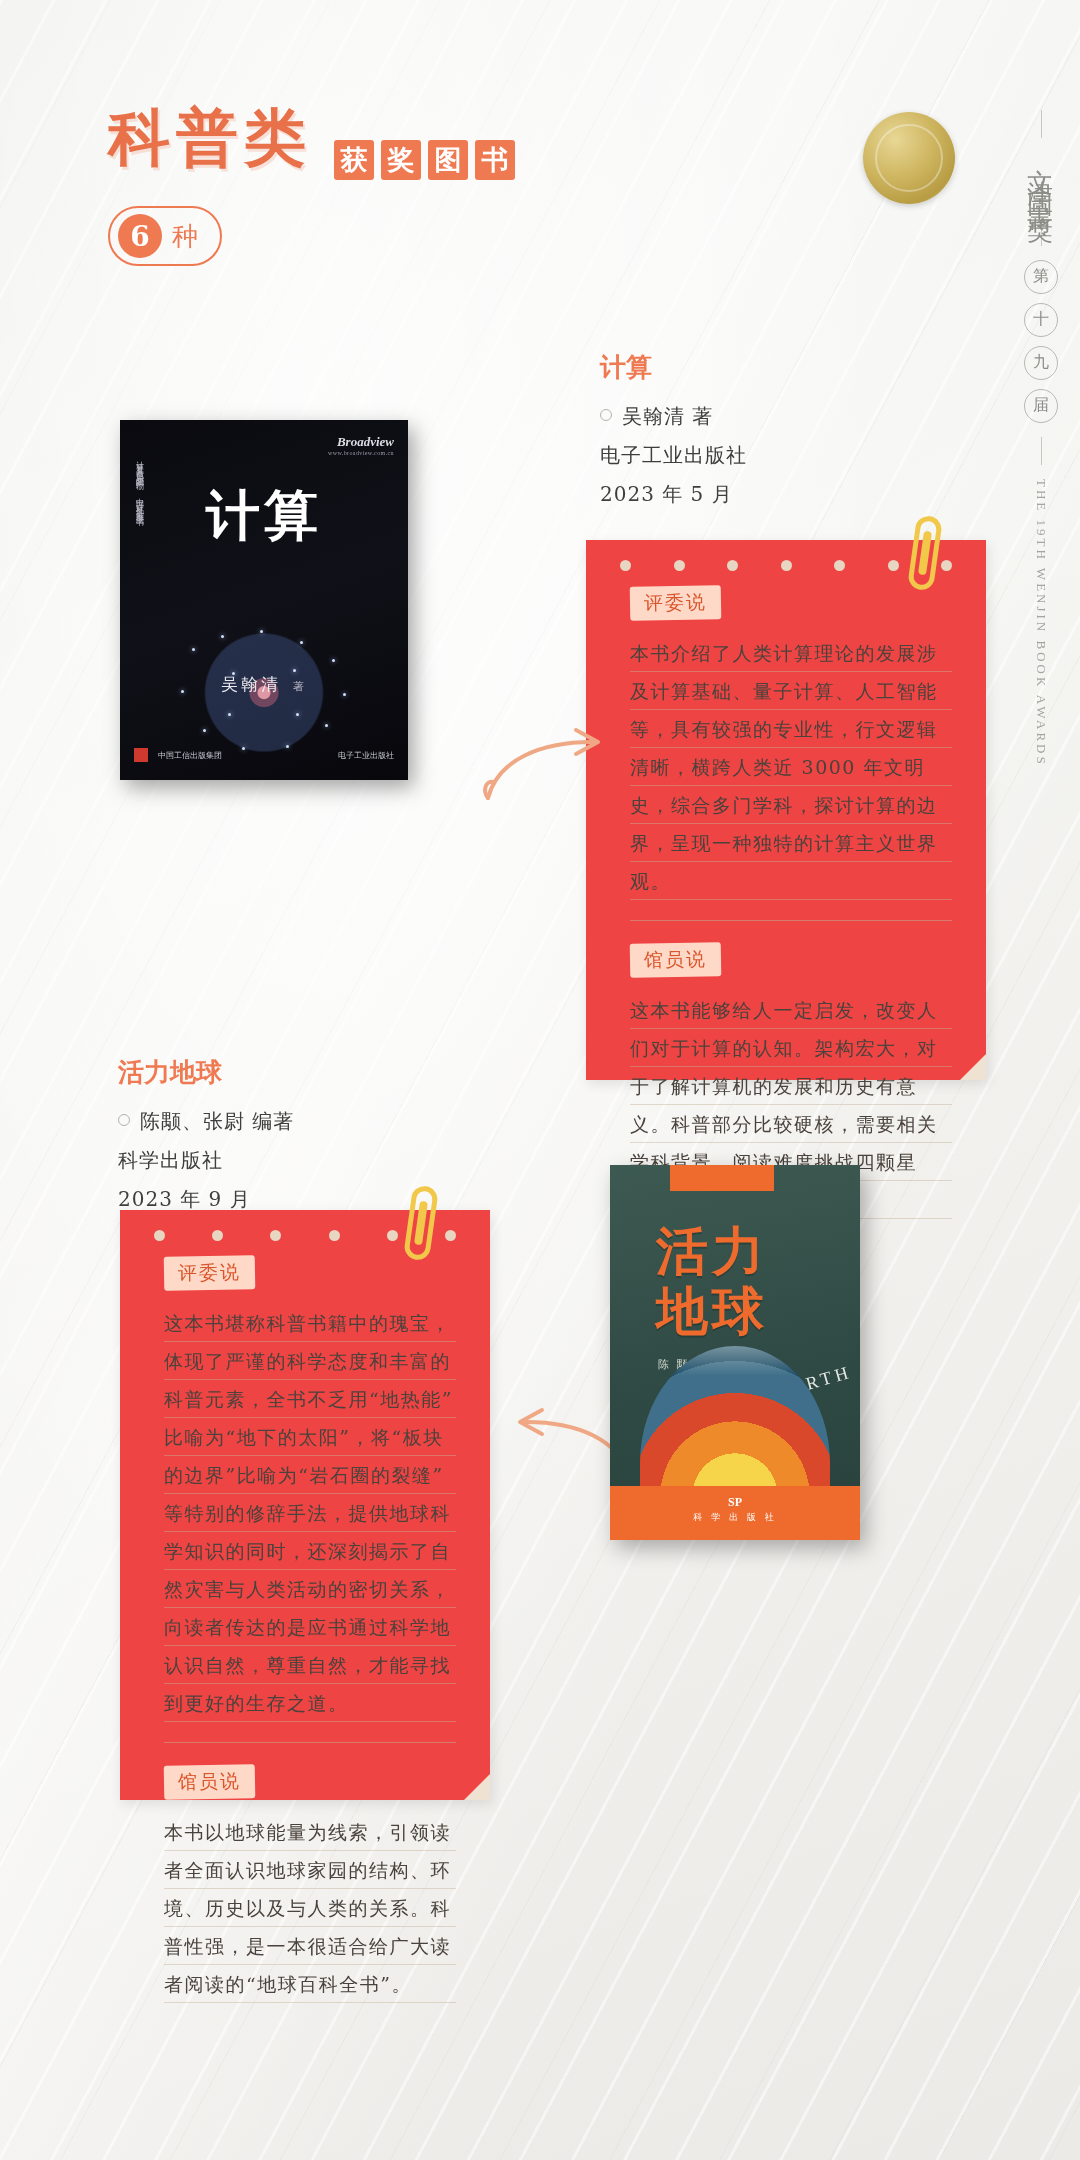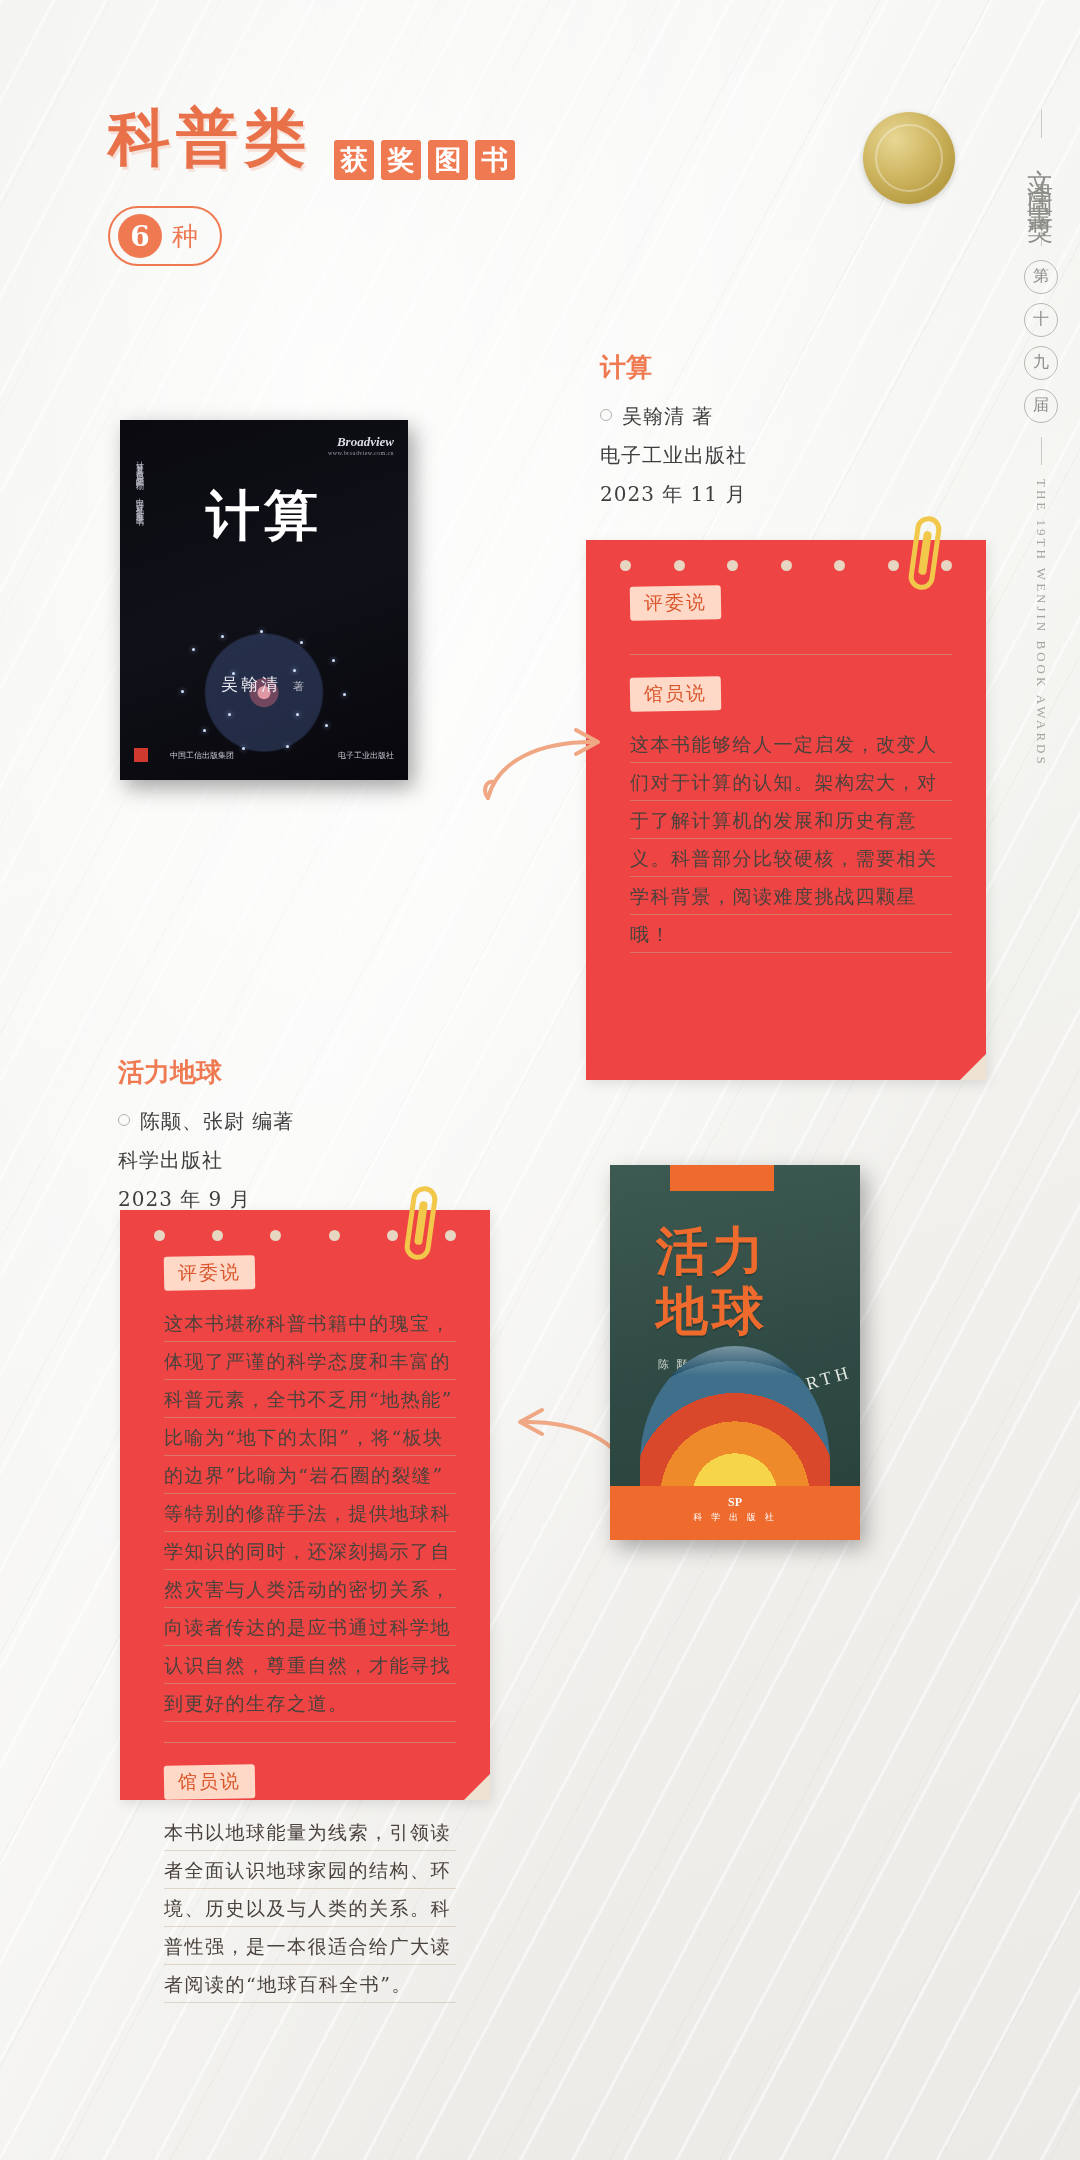--- a/index.html
+++ b/index.html
@@ -373,21 +373,21 @@
     display: flex;
     justify-content: space-between;
     align-items: center;
     font-size: 8px;
     color: #c8c8d2;
     font-family: "DejaVu Serif", serif;
   }
   .cover1 .pubrow .logo {
     display: flex;
     align-items: center;
-    gap: 22px;
+    gap: 10px;
   }
   .cover1 .pubrow .sq {
     width: 14px;
     height: 14px;
     background: #d03a2e;
   }
   .cover1 .net {
     position: absolute;
     left: 50%;
     top: 205px;
@@ -580,35 +580,36 @@
       <span>中国工信出版集团</span>
     </div>
     <span>电子工业出版社</span>
   </div>
 </div>
 
 <div class="book-info" style="left:600px;top:350px;">
   <div class="book-name">计算</div>
   <div class="meta-line"><span class="dot"></span><span>吴翰清 著</span></div>
   <div class="meta-line">电子工业出版社</div>
-  <div class="meta-line">2023 年 11 月</div>
+  <div class="meta-line">2023 年 5 月</div>
 </div>
 
 <div class="note" style="left:586px;top:540px;width:400px;height:540px;">
   <div class="holes">
     <i></i>
       <i></i>
       <i></i>
       <i></i>
       <i></i>
       <i></i>
       <i></i>
   </div>
   <div class="clip" style="right:48px;"></div>
   <div class="note-tag">评委说</div>
+  <div class="note-body">本书介绍了人类计算理论的发展涉及计算基础、量子计算、人工智能等，具有较强的专业性，行文逻辑清晰，横跨人类近 3000 年文明史，综合多门学科，探讨计算的边界，呈现一种独特的计算主义世界观。</div>
   <div class="note-sep"></div>
   <div class="note-tag">馆员说</div>
   <div class="note-body">这本书能够给人一定启发，改变人们对于计算的认知。架构宏大，对于了解计算机的发展和历史有意义。科普部分比较硬核，需要相关学科背景，阅读难度挑战四颗星哦！</div>
 </div>
 
 <svg class="arrow" style="left:480px;top:720px;" width="130" height="90" viewBox="0 0 130 90">
   <path d="M8 78 C 18 40, 60 22, 112 22" fill="none" stroke="#f0a884" stroke-width="4" stroke-linecap="round"></path>
   <path d="M96 10 L118 22 L96 34" fill="none" stroke="#f0a884" stroke-width="4" stroke-linecap="round" stroke-linejoin="round"></path>
   <path d="M8 78 C 2 70, 6 60, 14 62" fill="none" stroke="#f0a884" stroke-width="4" stroke-linecap="round"></path>
 </svg>

